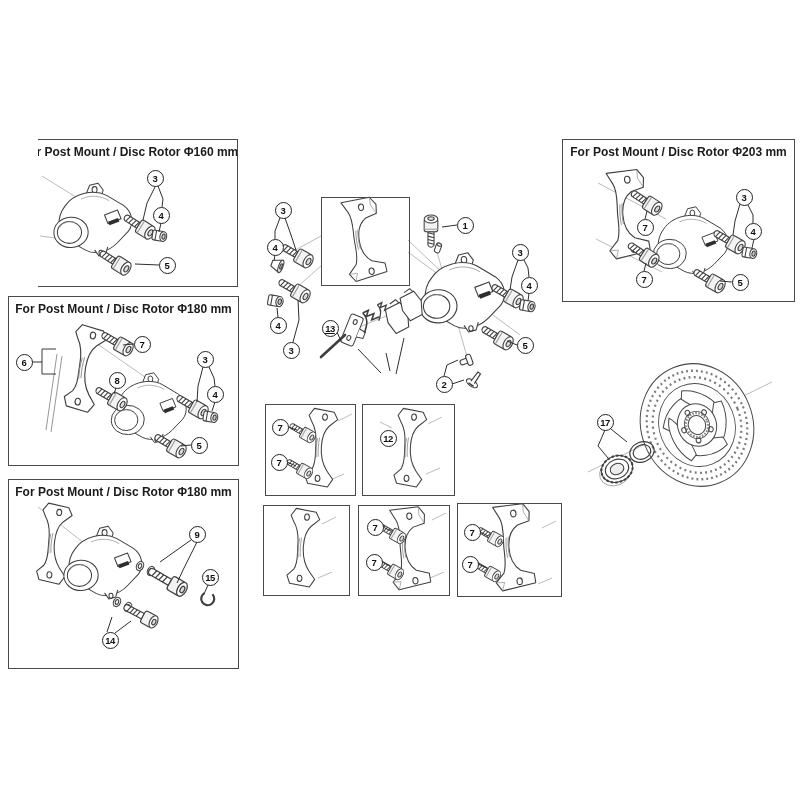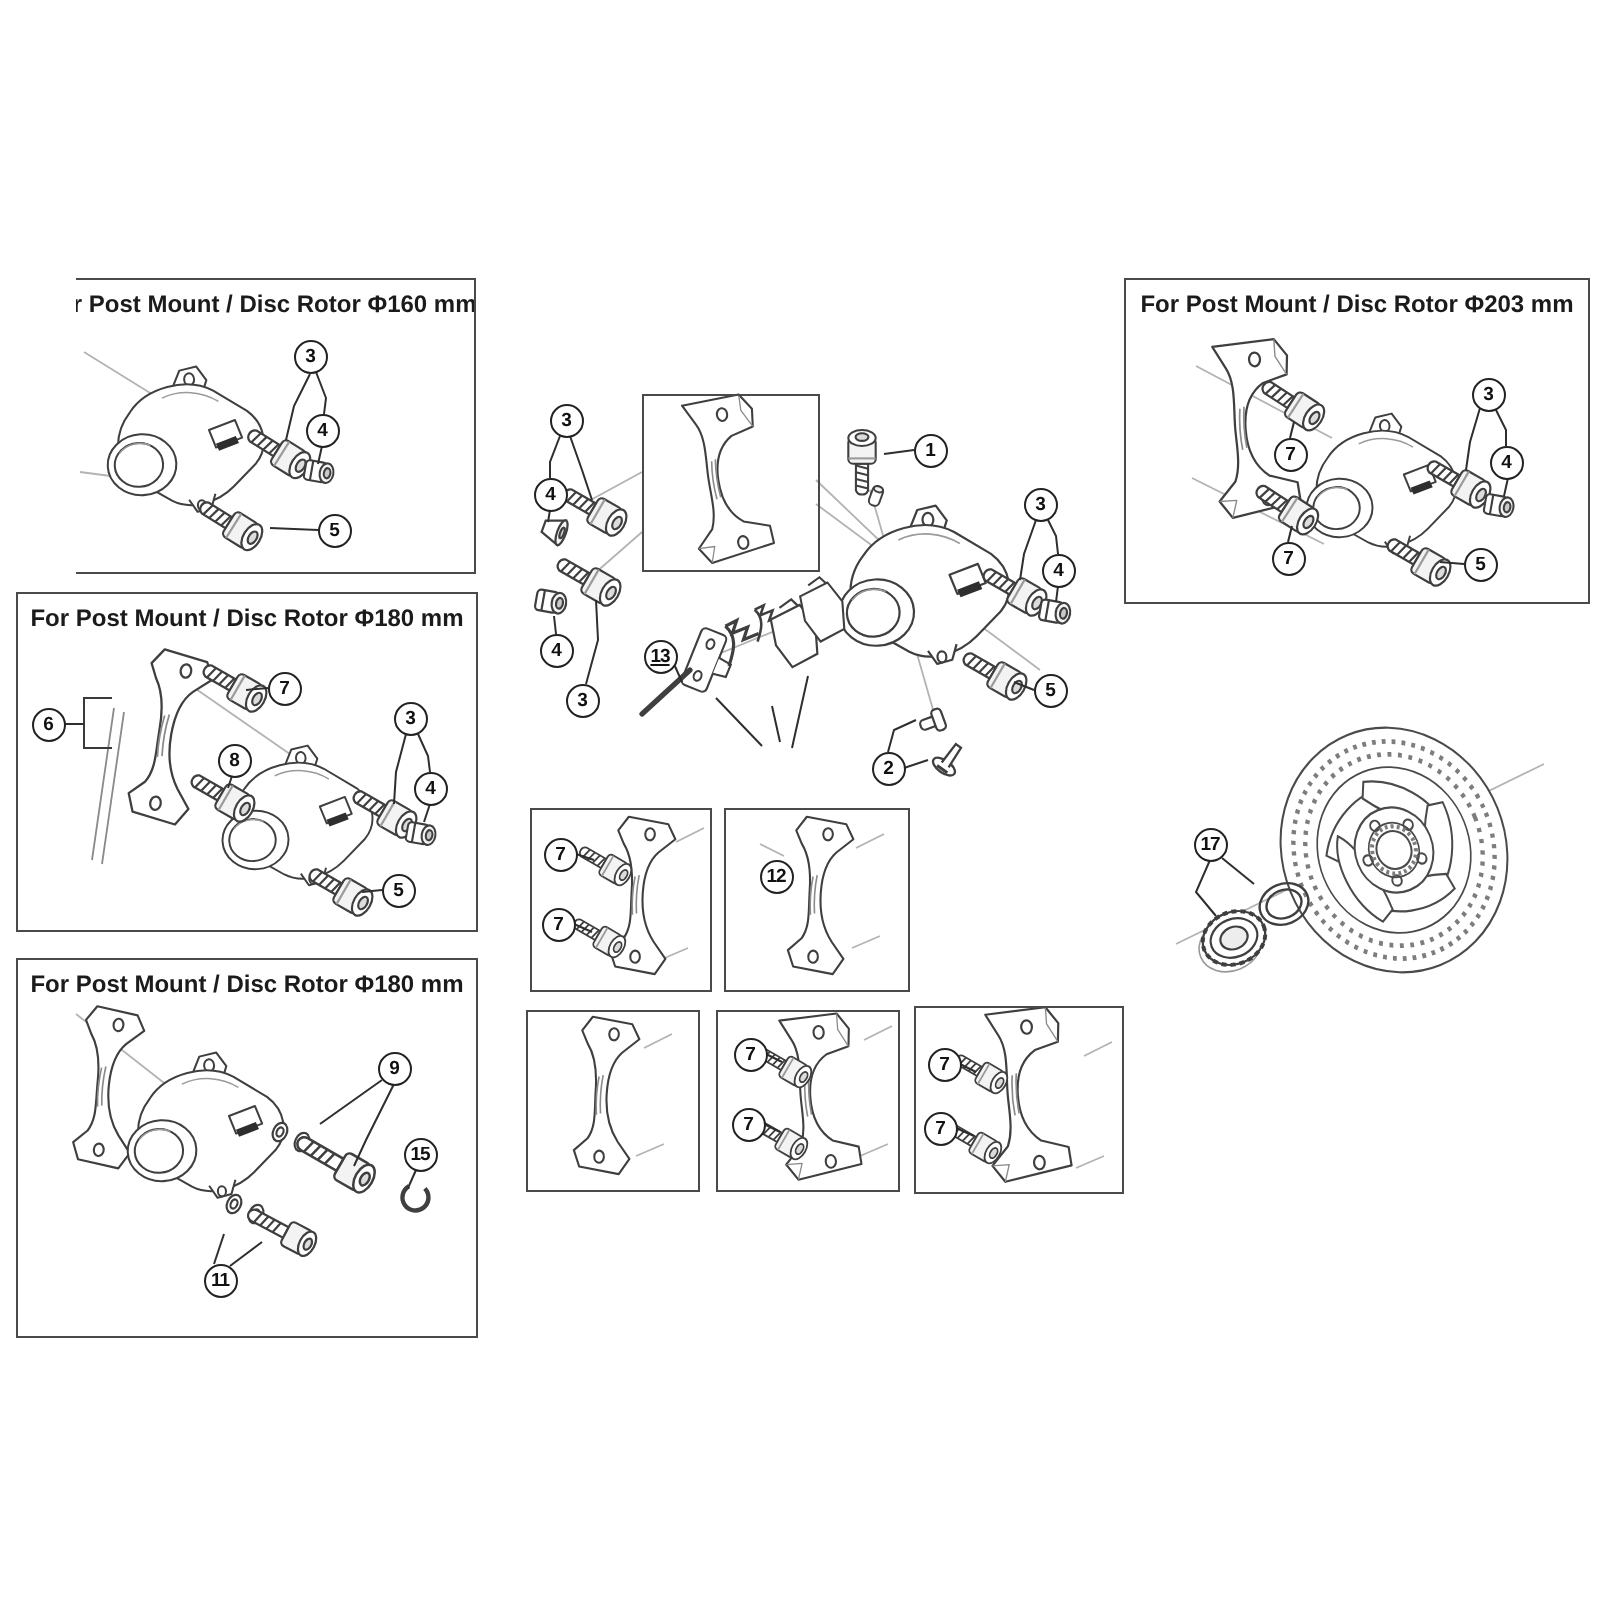--- a/index.html
+++ b/index.html
@@ -333,21 +333,21 @@
       <div class="callout" style="left: 152.5px; top: 206.5px;">4</div>
       <div class="callout" style="left: 158.5px; top: 256.5px;">5</div>
       <div class="callout" style="left: 15.5px; top: 353.5px;">6</div>
       <div class="callout" style="left: 133.5px; top: 335.5px;">7</div>
       <div class="callout" style="left: 108.5px; top: 371.5px;">8</div>
       <div class="callout" style="left: 196.5px; top: 350.5px;">3</div>
       <div class="callout" style="left: 206.5px; top: 385.5px;">4</div>
       <div class="callout" style="left: 190.5px; top: 436.5px;">5</div>
       <div class="callout" style="left: 188.5px; top: 525.5px;">9</div>
       <div class="callout" style="left: 201.5px; top: 568.5px;">15</div>
-      <div class="callout" style="left: 101.5px; top: 631.5px;">11</div>
+      <div class="callout" style="left: 101.5px; top: 631.5px;">14</div>
       <div class="callout" style="left: 636.5px; top: 218.5px;">7</div>
       <div class="callout" style="left: 635.5px; top: 270.5px;">7</div>
       <div class="callout" style="left: 735.5px; top: 188.5px;">3</div>
       <div class="callout" style="left: 744.5px; top: 222.5px;">4</div>
       <div class="callout" style="left: 731.5px; top: 273.5px;">5</div>
       <div class="callout" style="left: 274.5px; top: 201.5px;">3</div>
       <div class="callout" style="left: 266.5px; top: 238.5px;">4</div>
       <div class="callout" style="left: 269.5px; top: 316.5px;">4</div>
       <div class="callout" style="left: 282.5px; top: 341.5px;">3</div>
       <div class="callout" style="left: 321.5px; top: 320px; text-decoration: underline;">13</div>

